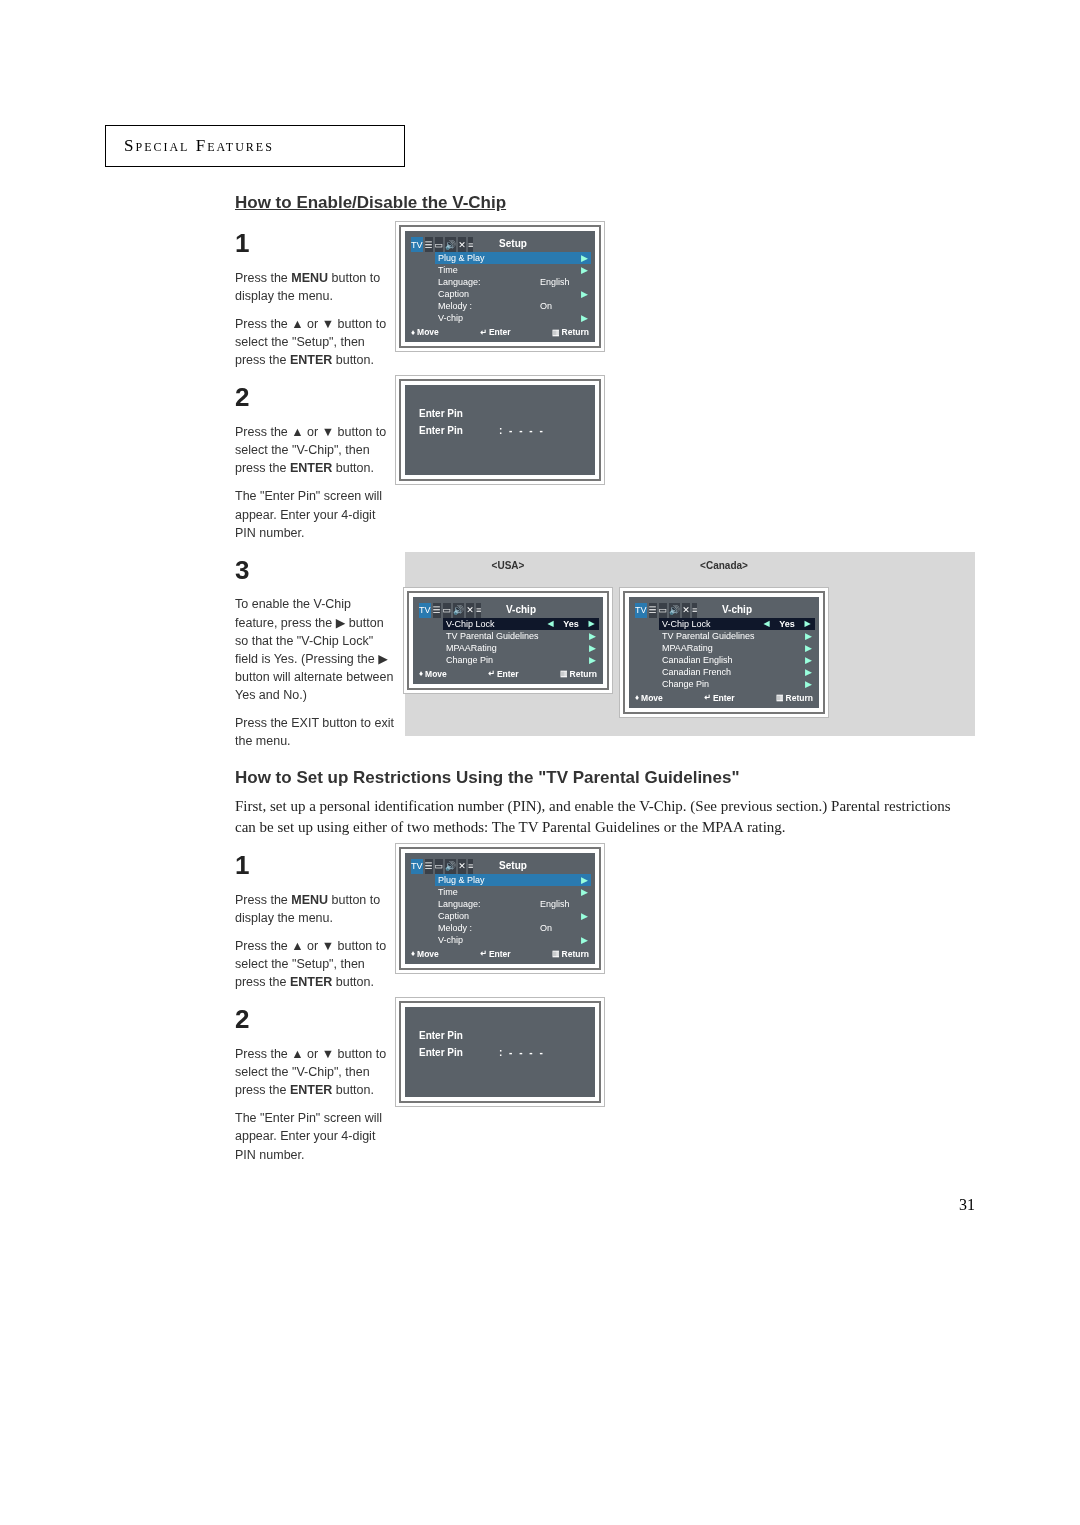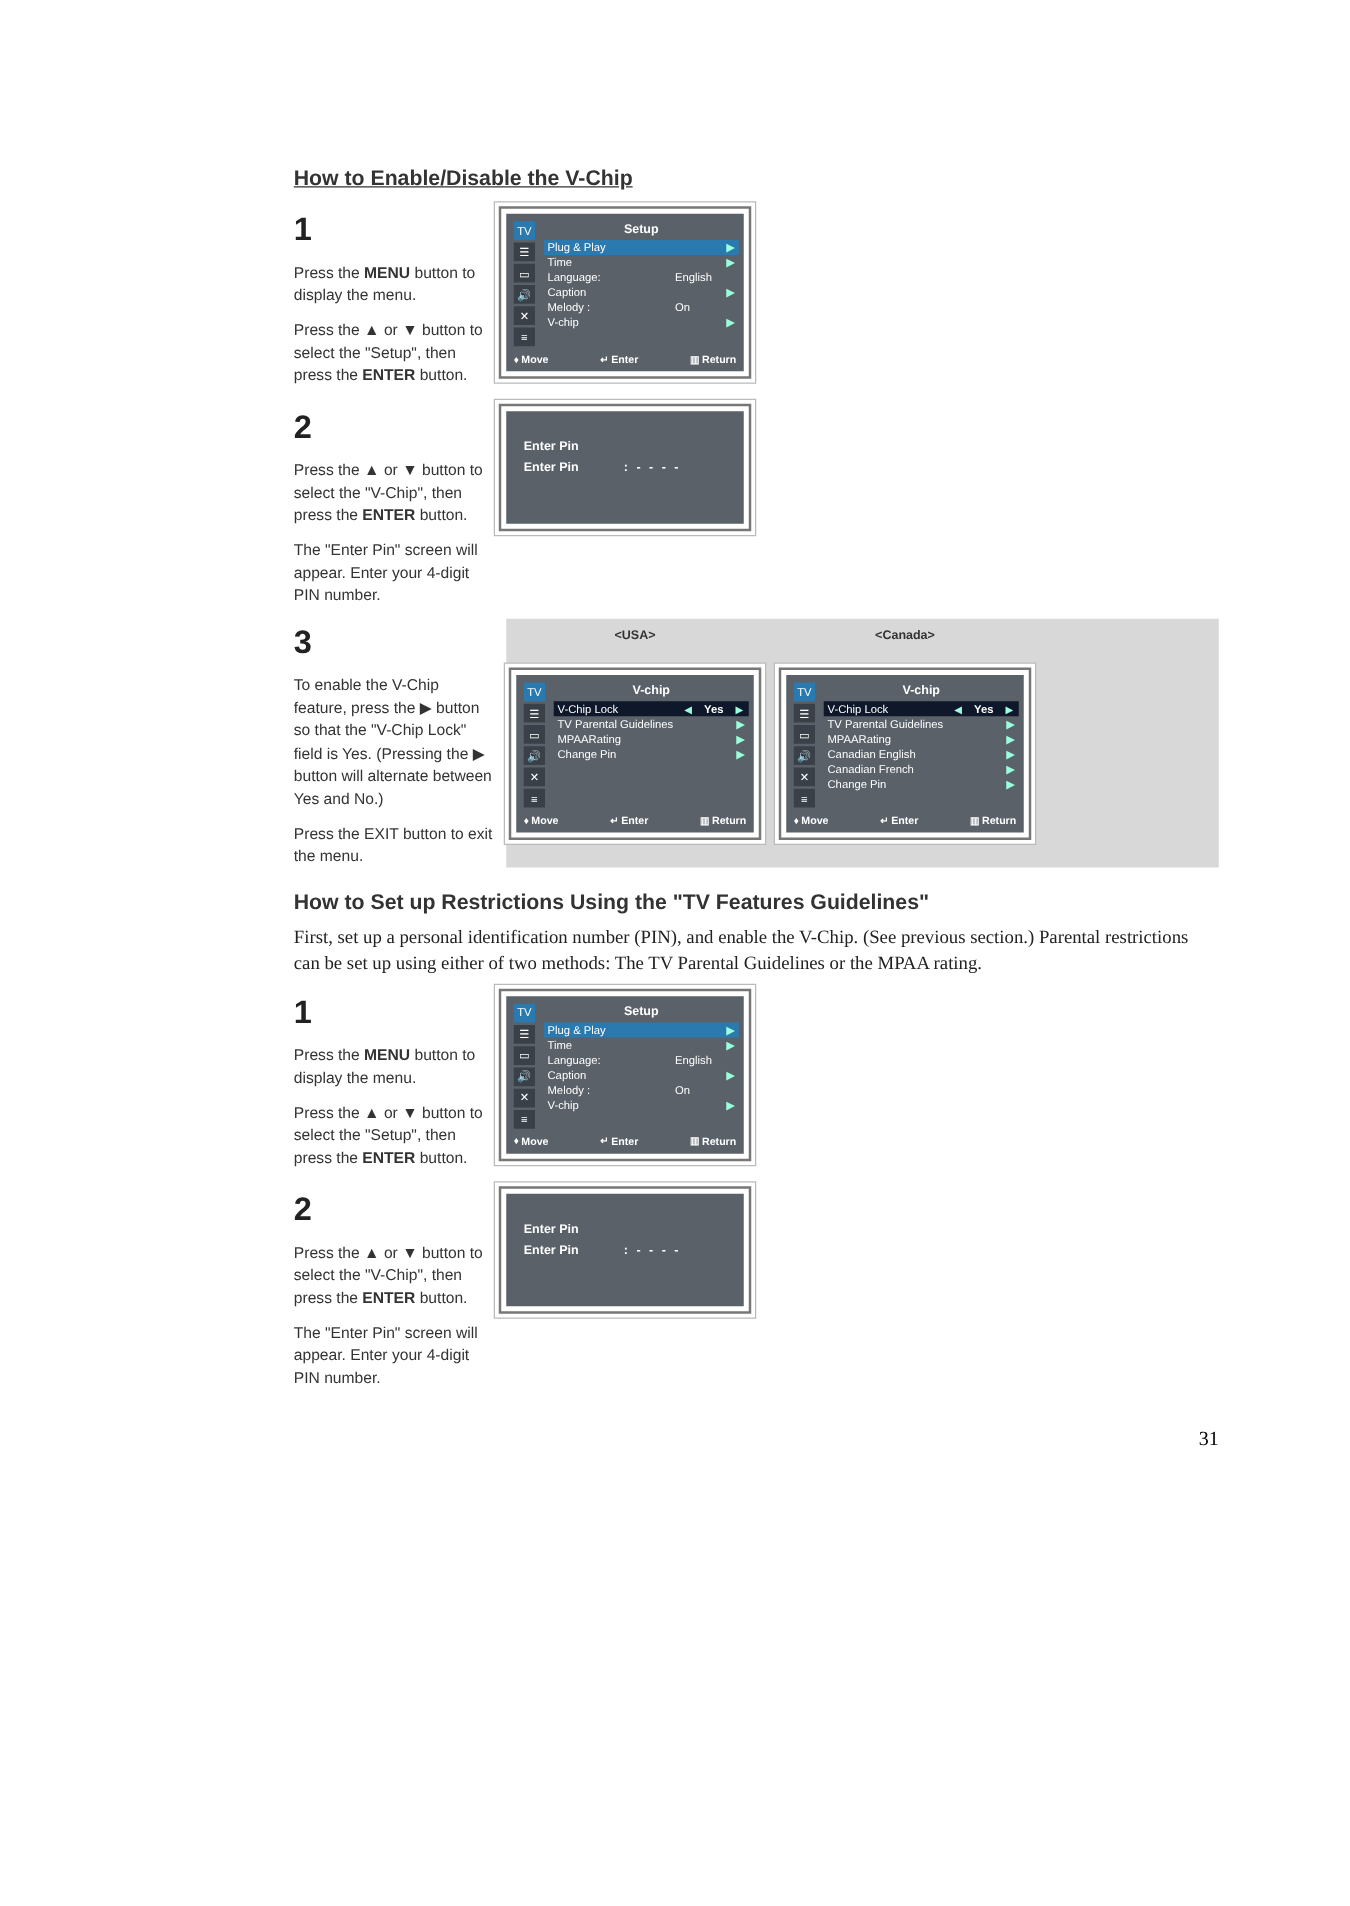--- a/index.html
+++ b/index.html
@@ -68,21 +68,21 @@
   }
   .osd-title {
     text-align: center;
     font-weight: bold;
     padding: 3px 0;
     font-size: 10px;
   }
   .osd-sidebar {
     width: 22px;
     display: flex;
-    flex-direction: column;
+    flex-direction: row;
     gap: 2px;
     padding: 2px 2px;
   }
   .osd-body {
     display: flex;
   }
   .osd-main {
     flex: 1;
     padding-left: 4px;
   }
@@ -194,20 +194,23 @@
   .vchip-row.sel { background: #0f172a; }
   .l-arr, .r-arr { font-size: 8px; color: #9fd; width: 9px; text-align: center; }
   .vchip-val { width: 32px; text-align: center; font-weight: bold; }
 </style>
 </head>
 <body>
 
 <div class="page">
 
   
+  <div class="header-box">
+    <div class="title">Special Features</div>
+  </div>
 
   
   <div class="subtitle">How to Enable/Disable the V-Chip</div>
 
   
   <div class="step-row">
     <div class="step-text">
       <div class="step-num">1</div>
       <p>
         <span>Press the </span><span class="b">MENU</span><span> button to display the menu.</span>
@@ -407,21 +410,21 @@
                 <span class="glyph">▥</span>
                 <span>Return</span>
               </span>
           </div>
         </div>
       </div>
     </div>
   </div>
 
   
-  <div class="section2-title">How to Set up Restrictions Using the "TV Features Guidelines"</div>
+  <div class="section2-title">How to Set up Restrictions Using the "TV Parental Guidelines"</div>
   <div class="lead">First, set up a personal identification number (PIN), and enable the V-Chip. (See previous section.)  Parental restrictions can be set up using either of two methods: The TV Parental Guidelines or the MPAA rating.</div>
 
   
   <div class="step-row" style="margin-top:10px">
     <div class="step-text">
       <div class="step-num">1</div>
       <p>
         <span>Press the </span><span class="b">MENU</span><span> button to display the menu.</span>
       </p>
       <p style="margin-top:10px">

